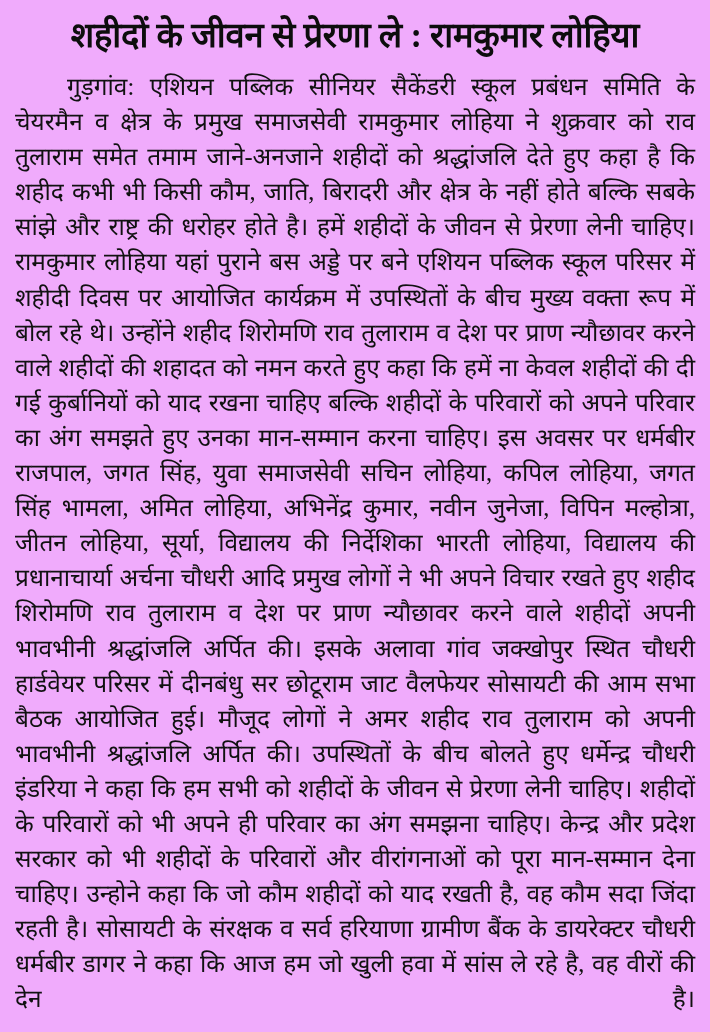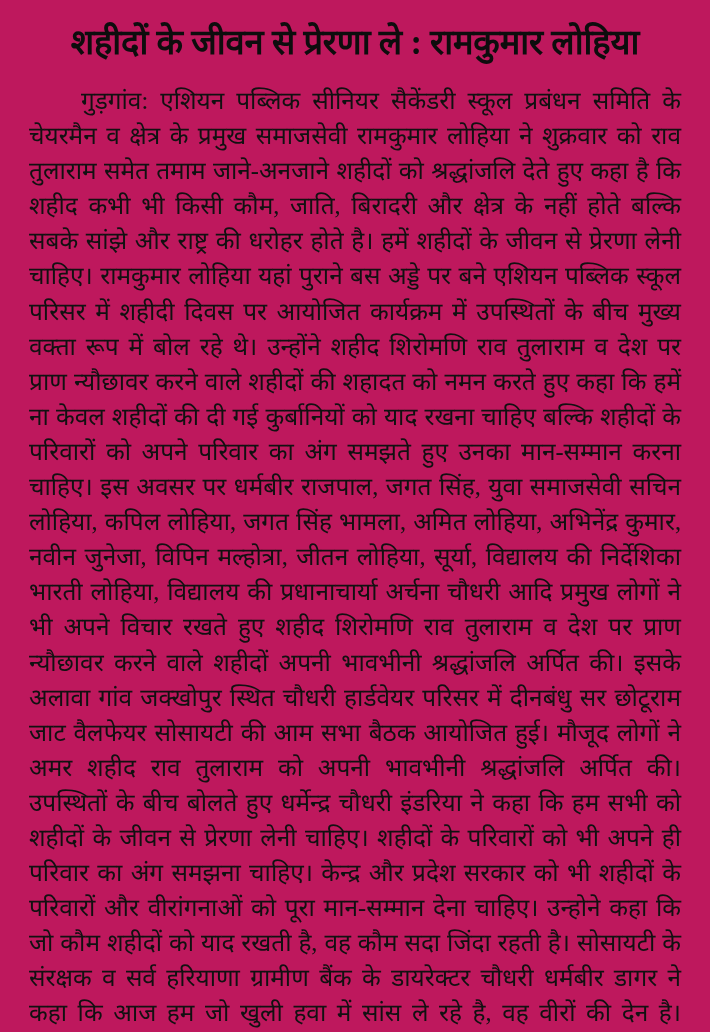--- a/index.html
+++ b/index.html
@@ -13,44 +13,44 @@
     background: #ffffff;
     font-family: "Liberation Serif", "DejaVu Serif", serif;
     color: #121212;
     overflow: hidden;
   }
 
   .page {
     position: relative;
     width: 710px;
     height: 1032px;
-    background: #be185d;
+    background: #f0abfc;
     box-sizing: border-box;
-    padding: 8px;
+    padding: 1px;
   }
 
   
   .headline {
     margin: 0;
     padding: 12px 12px 0 12px;
     font-family: "Liberation Serif", "DejaVu Serif", serif;
     font-weight: 700;
     font-size: 35px;
     line-height: 46px;
     letter-spacing: -0.2px;
     color: #0d0d0d;
     text-align: center;
     white-space: nowrap;
     transform: scaleX(0.985);
     transform-origin: center top;
   }
 
   
   .article-body {
-    margin: 7px;
+    margin: 0;
     padding: 10px 14px 0 14px;
     box-sizing: border-box;
   }
 
   .article-paragraph {
     margin: 0;
     font-family: "Liberation Serif", "DejaVu Serif", serif;
     font-size: 24.4px;
     line-height: 35.1px;
     color: #111111;

